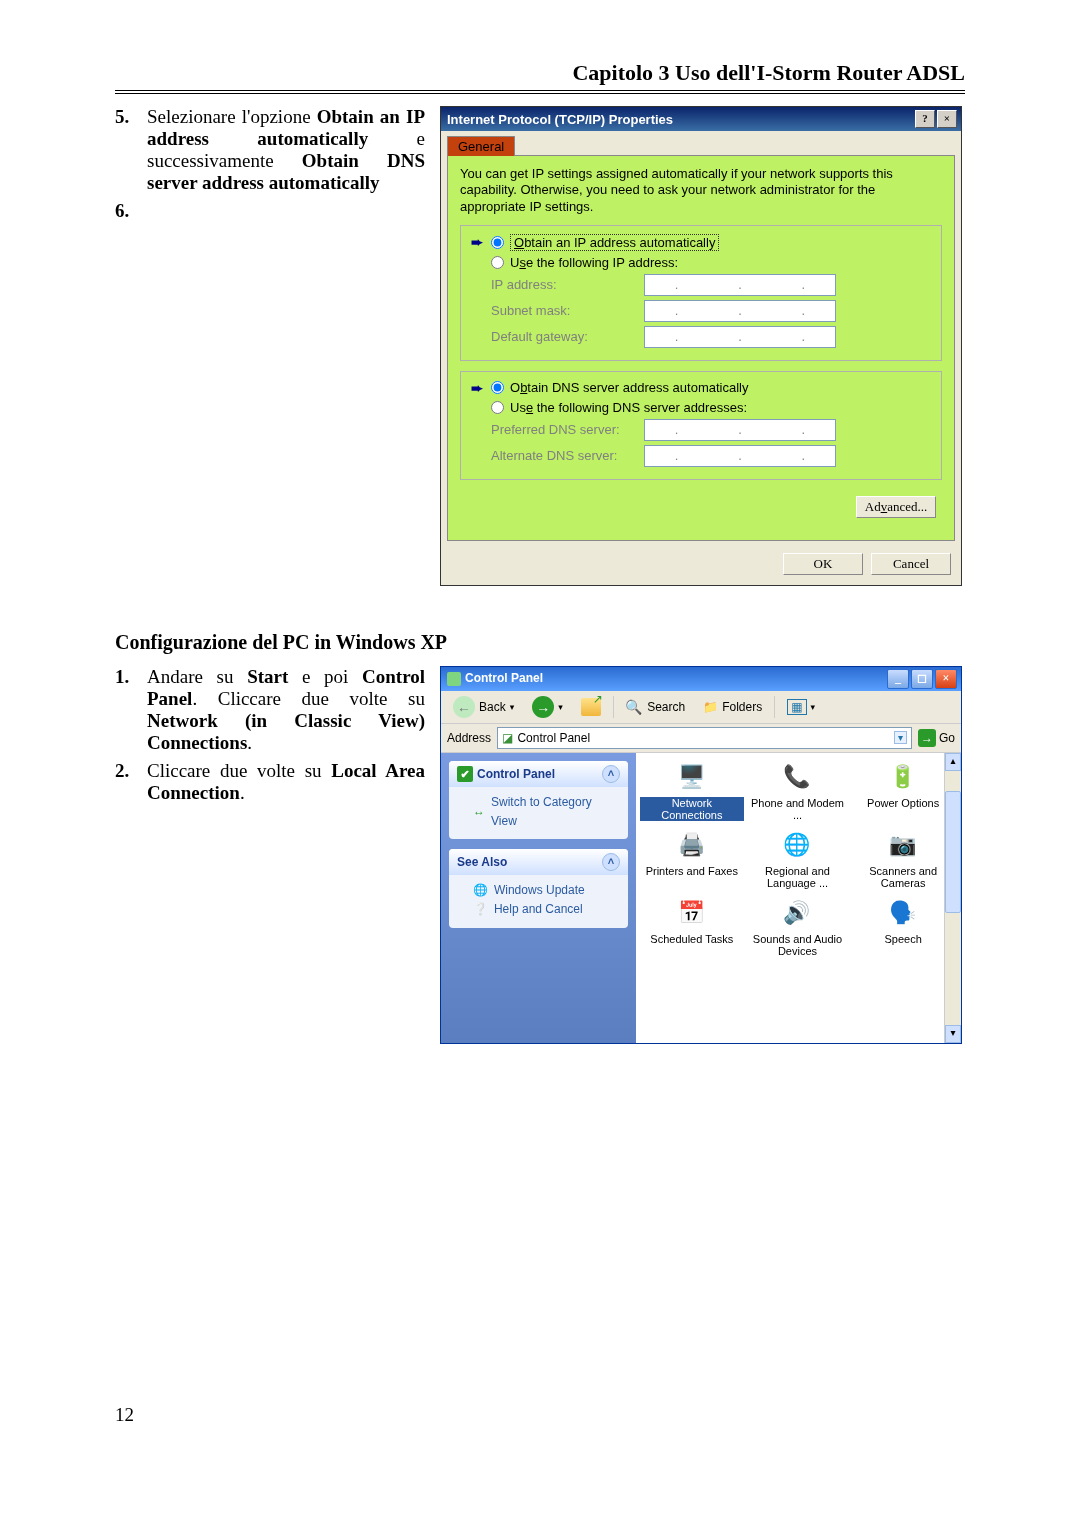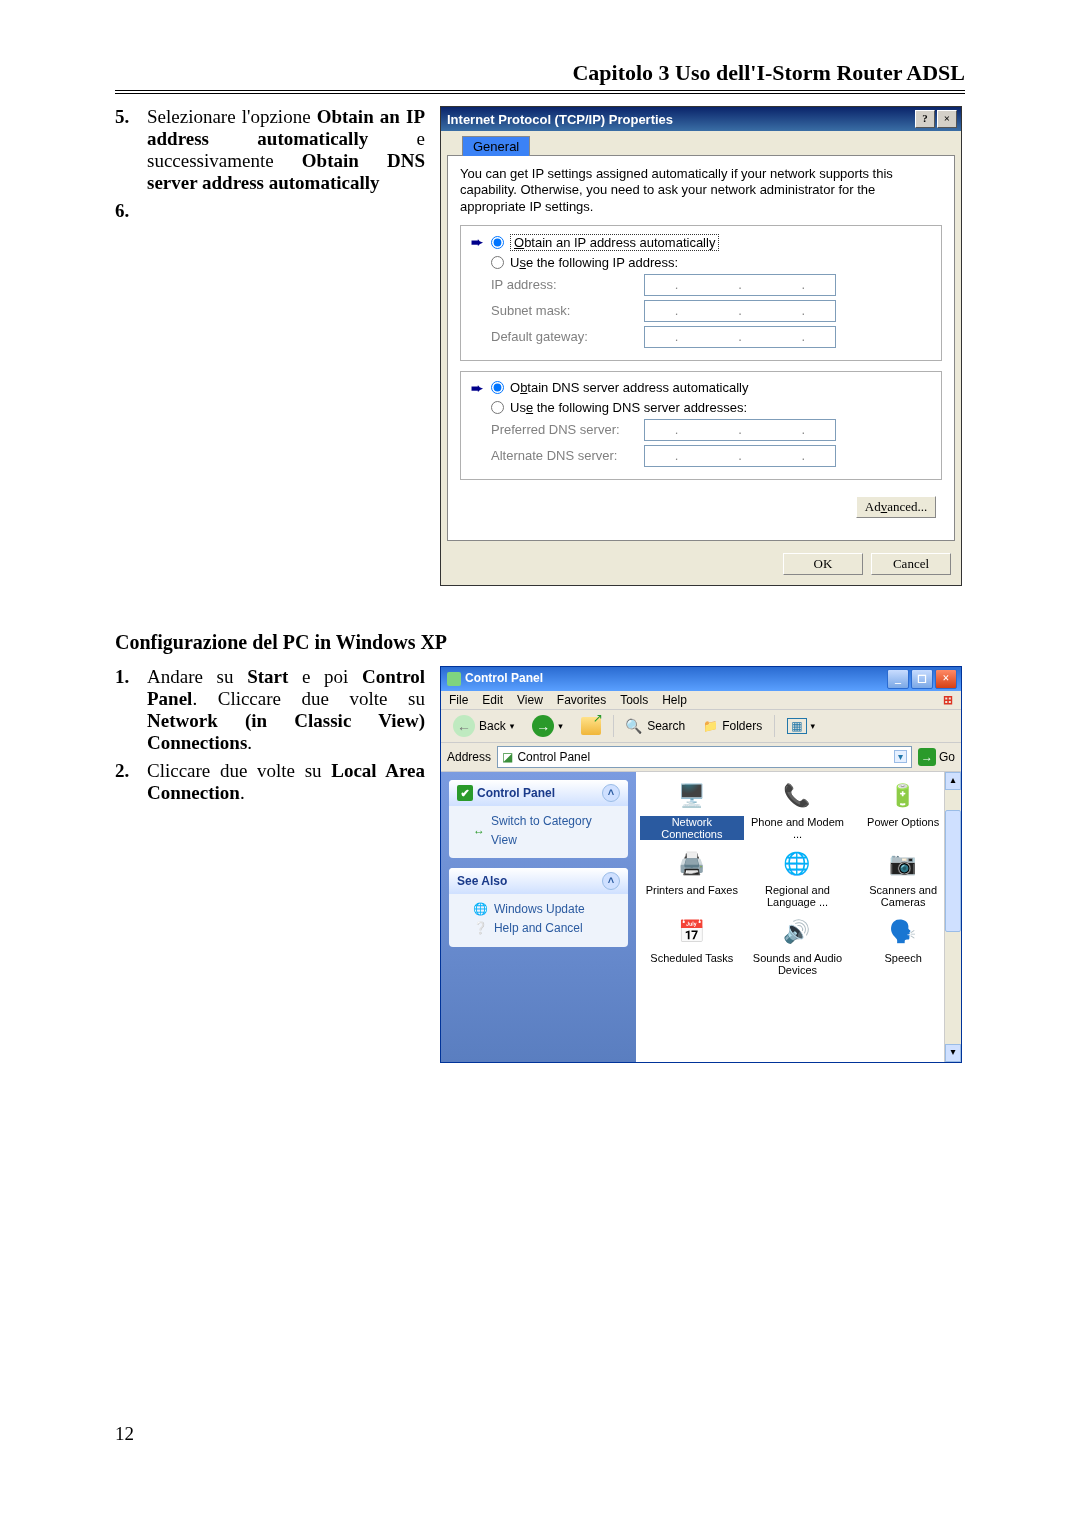--- a/index.html
+++ b/index.html
@@ -90,28 +90,27 @@
     background:#ece9d8;
     border:1px solid #888;
     border-bottom:none;
     padding:2px 10px;
     font-size:13px;
     position:relative;
     top:1px;
     background:#f6f4ec;
   }
   .tab.active {
-    background:#3b82f6;
-    margin-left:15px;
+    background:#c2410c;
   }
   .panel {
     margin:0 6px 6px 6px;
     border:1px solid #888;
     padding:10px 12px 12px 12px;
-    background:#ffffff;
+    background:#bef264;
   }
   .desc { margin-bottom:10px; line-height:1.25; }
   .groupbox {
     border:1px solid #b0b0b0;
     margin:6px 0 10px 0;
     padding:6px 10px 10px 10px;
     position:relative;
   }
   .radio-row {
     display:flex; align-items:center; gap:6px;
@@ -440,29 +439,20 @@
     <div class="rightcol">
 
       <div class="window">
         <div class="win-title">
           <span><span style="display:inline-block;width:14px;height:14px;background:#7fd47f;border-radius:2px;margin-right:4px;vertical-align:middle"></span><span>Control Panel</span></span>
           <span class="ctrls">
             <span class="wbtn">_</span>
             <span class="wbtn">◻</span>
             <span class="wbtn close">×</span>
           </span>
-        </div>
-        <div class="menubar">
-          <span>File</span>
-          <span>Edit</span>
-          <span>View</span>
-          <span>Favorites</span>
-          <span>Tools</span>
-          <span>Help</span>
-          <span class="flag">⊞</span>
         </div>
         <div class="toolbar">
           <span class="tool-btn">
               <span class="circ back">←</span>
               <span>Back</span> 
               <span style="font-size:9px">▾</span>
             </span>
           <span class="tool-btn">
               <span class="circ fwd">→</span>
               <span style="font-size:9px">▾</span>

